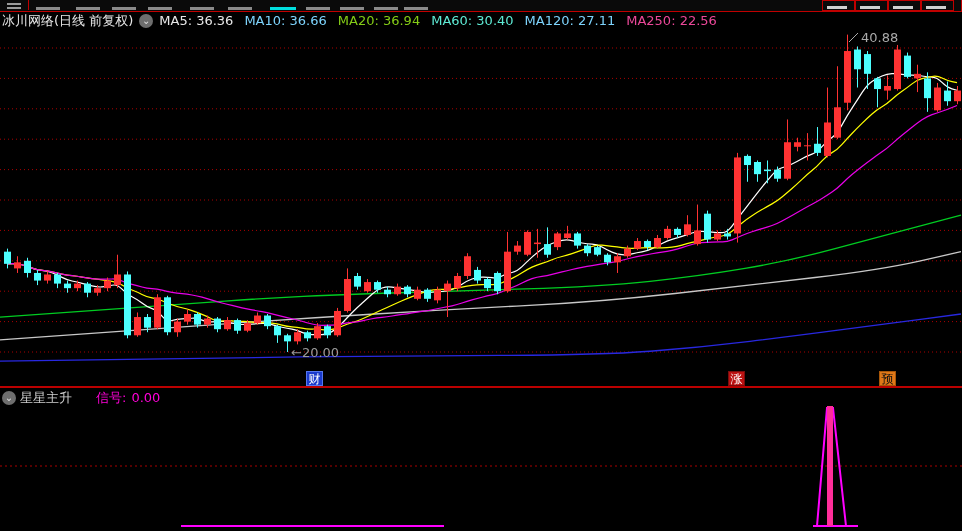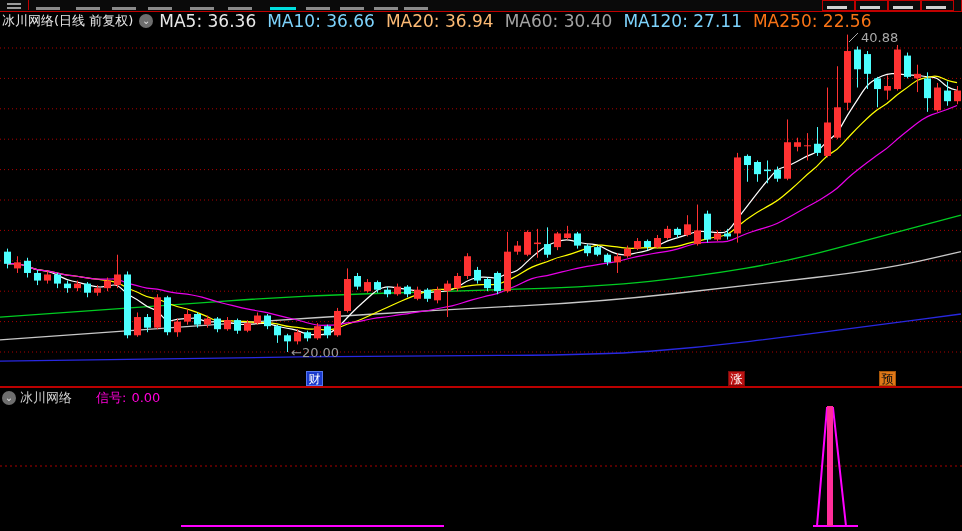--- a/index.html
+++ b/index.html
@@ -14,21 +14,21 @@
   .frag.cyan{background:#00dede;}
   .tb-box{position:absolute;top:0;height:9px;border:1px solid #c00000;}
   .tb-box .txt{position:absolute;bottom:1px;left:4px;height:3px;background:#d0d0d0;}
   #tb-edge{position:absolute;right:0;top:0;width:1px;height:11px;background:#c00000;}
   
   #chart-header{position:absolute;left:2px;top:12px;width:958px;height:17px;display:flex;
                 align-items:center;font-size:13px;color:#e8e8e8;white-space:nowrap;}
   .chev{display:inline-flex;align-items:center;justify-content:center;width:14px;height:14px;
         border-radius:50%;background:#6e6e6e;color:#dedede;font-size:10px;line-height:1;
         margin:0 6px;}
-  #ma-values span{margin-right:11px;font-size:17px;}
+  #ma-values span{margin-right:11px;font-size:13px;}
   svg{position:absolute;left:0;}
   
   .event-box{position:absolute;top:371px;width:17px;height:15px;font-size:12px;line-height:15px;
              text-align:center;box-sizing:border-box;}
   #divider{position:absolute;left:0;top:386px;width:962px;height:2px;background:#bb0000;}
   
   #panel-header{position:absolute;left:2px;top:389px;height:17px;display:flex;align-items:center;
                 font-size:13px;color:#cfcfcf;white-space:nowrap;z-index:3;}
   #panel-header .sig{color:#ff00d8;margin-left:24px;}
   #panel-header .sigval{color:#ff00d8;margin-left:5px;text-align:center;}
@@ -69,21 +69,21 @@
         <span class="tb-box" style="left: 921px; width: 31px;">
           <span class="txt" style="width: 20px;"></span>
         </span>
       </div>
     <div id="tb-edge"></div>
   </div>
 
   <div id="chart-header">
     <span>冰川网络(日线 前复权)</span>
     <span class="chev">⌄</span>
-    <span id="ma-values"><span style="color: rgb(232, 232, 232);">MA5: 36.36</span><span style="color: #7dd3fc;">MA10: 36.66</span><span style="color: #fdba74;">MA20: 36.94</span><span style="color: #a3a3a3;">MA60: 30.40</span><span style="color: #7dd3fc;">MA120: 27.11</span><span style="color: #f97316;">MA250: 22.56</span></span>
+    <span id="ma-values"><span style="color: rgb(232, 232, 232);">MA5: 36.36</span><span style="color: #7dd3fc;">MA10: 36.66</span><span style="color: #84cc16;">MA20: 36.94</span><span style="color: #5eead4;">MA60: 30.40</span><span style="color: #7dd3fc;">MA120: 27.11</span><span style="color: #ec4899;">MA250: 22.56</span></span>
   </div>
 
   <svg id="main-chart" width="962" height="341" viewBox="0 29 962 341" style="top:29px">
       <line x1="0" y1="352" x2="962" y2="352" stroke="#aa0000" stroke-width="1" stroke-dasharray="1,3"></line>
       <line x1="0" y1="321.6" x2="962" y2="321.6" stroke="#aa0000" stroke-width="1" stroke-dasharray="1,3"></line>
       <line x1="0" y1="291.2" x2="962" y2="291.2" stroke="#aa0000" stroke-width="1" stroke-dasharray="1,3"></line>
       <line x1="0" y1="260.8" x2="962" y2="260.8" stroke="#aa0000" stroke-width="1" stroke-dasharray="1,3"></line>
       <line x1="0" y1="230.4" x2="962" y2="230.4" stroke="#aa0000" stroke-width="1" stroke-dasharray="1,3"></line>
       <line x1="0" y1="200" x2="962" y2="200" stroke="#aa0000" stroke-width="1" stroke-dasharray="1,3"></line>
       <line x1="0" y1="169.60000000000002" x2="962" y2="169.60000000000002" stroke="#aa0000" stroke-width="1" stroke-dasharray="1,3"></line>
@@ -296,21 +296,21 @@
 
   <div id="axis-strip">
       <div class="event-box" style="left: 306px; background: rgb(26, 58, 204); color: rgb(255, 255, 255); border: 1px solid rgb(85, 119, 238);">财</div>
       <div class="event-box" style="left: 728px; background: rgb(187, 17, 17); color: rgb(255, 255, 255); border: 1px solid rgb(122, 12, 12);">涨</div>
       <div class="event-box" style="left: 879px; background: rgb(224, 120, 24); color: rgb(17, 17, 17); border: 1px solid rgb(168, 86, 8);">预</div>
     </div>
   <div id="divider"></div>
 
   <div id="panel-header">
     <span class="chev" style="margin:0 4px 0 0">⌄</span>
-    <span>冰川网络</span>
+    <span>星星主升</span>
     <span class="sig">信号:</span>
     <span class="sigval">0.00</span>
   </div>
 
   <svg id="panel-chart" width="962" height="141" viewBox="0 390 962 141" style="top:390px">
       <line x1="0" y1="466" x2="962" y2="466" stroke="#aa0000" stroke-width="1" stroke-dasharray="2,3"></line>
       <line x1="181" y1="526" x2="444" y2="526" stroke="#ff00ff" stroke-width="2"></line>
       <line x1="813" y1="526" x2="858" y2="526" stroke="#ff00ff" stroke-width="2"></line>
       <polyline points="813,526 817,526 827,408 833,408 846,526 858,526" fill="none" stroke="#ff00ff" stroke-width="2"></polyline>
       <rect x="827" y="406" width="6" height="120" fill="#ff2e9a"></rect>

